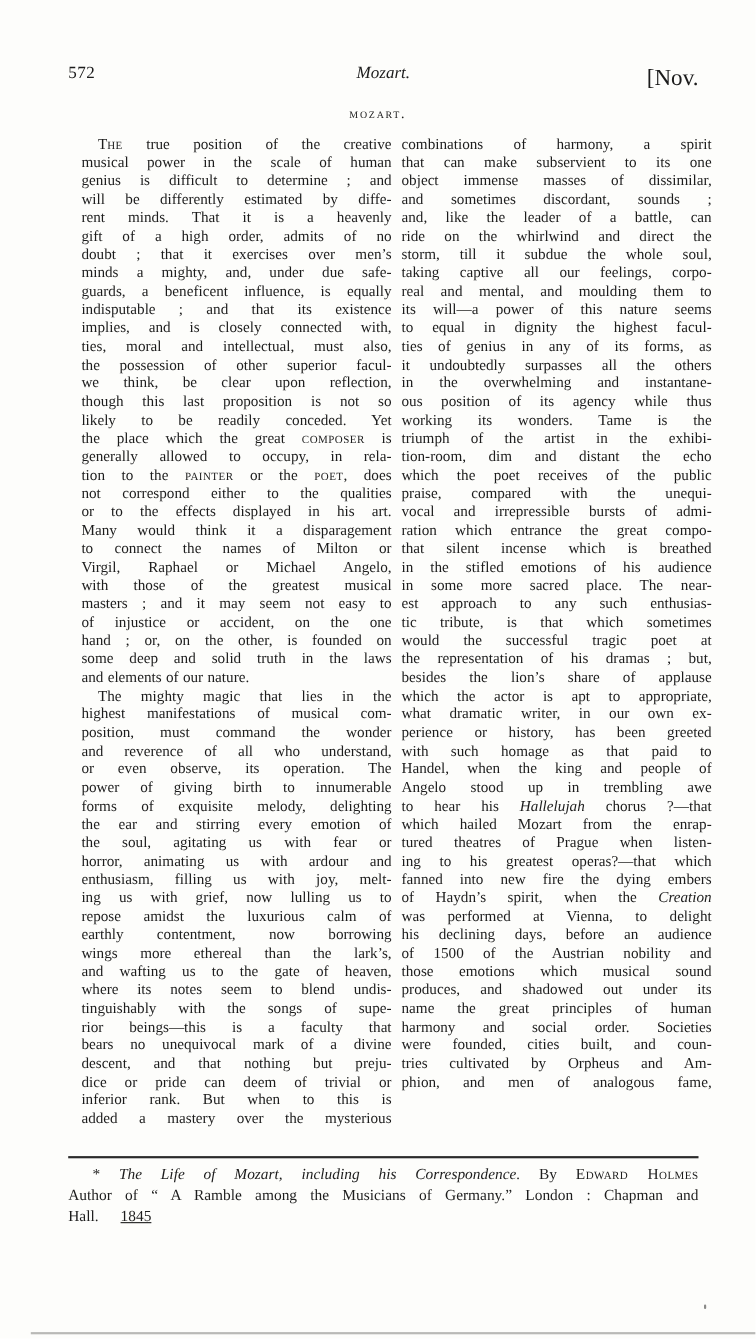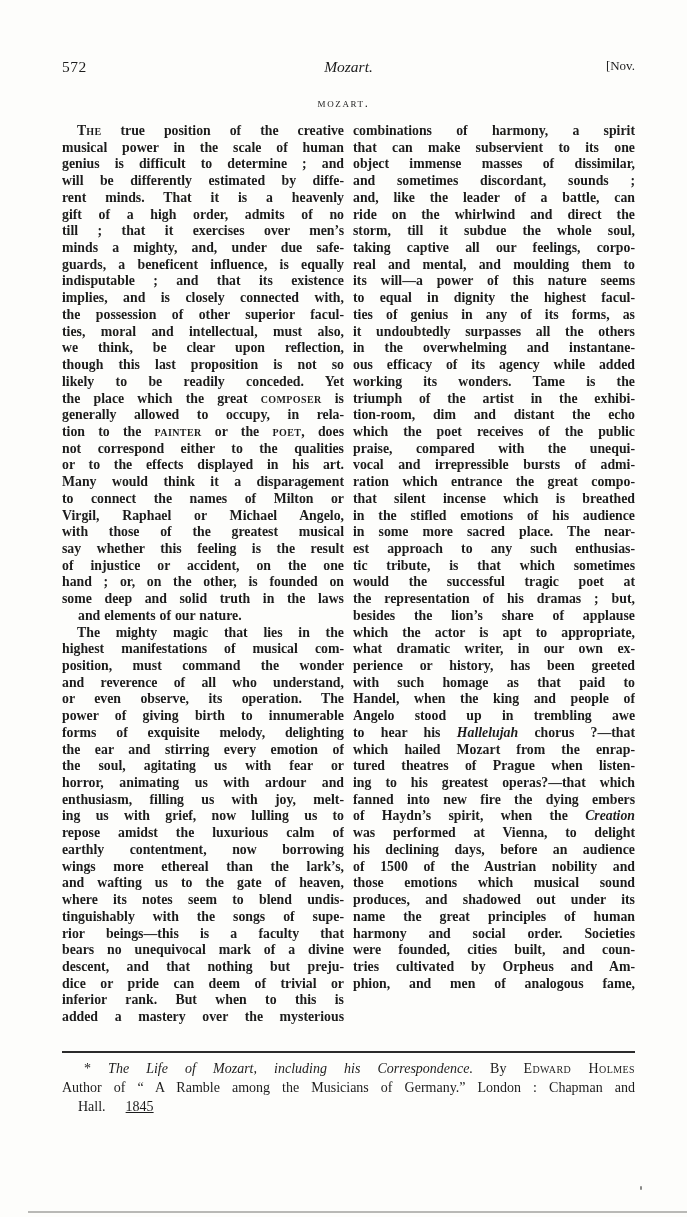--- a/index.html
+++ b/index.html
@@ -9,42 +9,42 @@
     height: 1217px;
     background: #fdfdfb;
     font-family: "Liberation Serif", serif;
     color: #1c1c1c;
     overflow: hidden;
   }
   
   .header { position: absolute; top: 58px; left: 62px; width: 573px; height: 22px; }
   .page-number { position: absolute; left: 0; top: 0; font-size: 15.5px; letter-spacing: 0.5px; }
   .running-title { position: absolute; left: 0; right: 0; top: 0; text-align: center; font-style: italic; font-size: 15.5px; }
-  .issue-date { position: absolute; right: 0; top: 0; font-size: 13px; margin-left: 44px; }
+  .issue-date { position: absolute; right: 0; top: 0; font-size: 21px; margin-left: 44px; }
   .article-title {
     position: absolute; top: 96px; left: 0; width: 100%;
     text-align: center; font-size: 12.5px; letter-spacing: 1.6px;
     font-variant: small-caps; text-transform: lowercase;
   }
   
   .columns {
-    position: absolute; top: 123px; left: 62px; width: 573px;
-    display: flex; gap: 9px; font-weight: bold;
+    position: absolute; top: 123px; left: 74px; width: 573px;
+    display: flex; gap: 9px;
   }
   .col { width: 282px; }
   .line {
     font-size: 13.8px;
     line-height: 16.73px;
     height: 16.73px;
     overflow: hidden;
     text-align: justify;
     text-align-last: justify;
     word-spacing: 0.5px;
   }
-  .line.para-end { text-align-last: left; margin-left: 16px; }
+  .line.para-end { text-align-last: left; }
   .line.indent { text-indent: 15px; }
   .sc { font-variant: small-caps; letter-spacing: 0.4px; }
   .it { font-style: italic; }
   .gap { margin-left: 20px; text-decoration: underline; }
   
   .footnote-rule {
     position: absolute; top: 1051px; left: 62px; width: 573px;
     height: 2px; background: #2b2b2b; border: none; margin: 0;
   }
   .footnote { position: absolute; top: 1059px; left: 62px; width: 573px; }
@@ -74,40 +74,40 @@
   <div class="article-title">MOZART.</div>
 
   <div class="columns">
     <div class="col">
         <div class="line indent"><span>T</span><span class="sc">he</span><span> true position of the creative</span></div>
         <div class="line"><span>musical power in the scale of human</span></div>
         <div class="line"><span>genius is difficult to determine ; and</span></div>
         <div class="line"><span>will be differently estimated by diffe-</span></div>
         <div class="line"><span>rent minds. That it is a heavenly</span></div>
         <div class="line"><span>gift of a high order, admits of no</span></div>
-        <div class="line"><span>till ; that it exercises over men’s</span></div>
+        <div class="line"><span>doubt ; that it exercises over men’s</span></div>
         <div class="line"><span>minds a mighty, and, under due safe-</span></div>
         <div class="line"><span>guards, a beneficent influence, is equally</span></div>
         <div class="line"><span>indisputable ; and that its existence</span></div>
         <div class="line"><span>implies, and is closely connected with,</span></div>
+        <div class="line"><span>ties, moral and intellectual, must also,</span></div>
         <div class="line"><span>the possession of other superior facul-</span></div>
-        <div class="line"><span>ties, moral and intellectual, must also,</span></div>
         <div class="line"><span>we think, be clear upon reflection,</span></div>
         <div class="line"><span>though this last proposition is not so</span></div>
         <div class="line"><span>likely to be readily conceded. Yet</span></div>
         <div class="line"><span>the place which the great </span><span class="sc">composer</span><span> is</span></div>
         <div class="line"><span>generally allowed to occupy, in rela-</span></div>
         <div class="line"><span>tion to the </span><span class="sc">painter</span><span> or the </span><span class="sc">poet</span><span>, does</span></div>
         <div class="line"><span>not correspond either to the qualities</span></div>
         <div class="line"><span>or to the effects displayed in his art.</span></div>
         <div class="line"><span>Many would think it a disparagement</span></div>
         <div class="line"><span>to connect the names of Milton or</span></div>
         <div class="line"><span>Virgil, Raphael or Michael Angelo,</span></div>
         <div class="line"><span>with those of the greatest musical</span></div>
-        <div class="line"><span>say whether this feeling is the result</span></div>
+        <div class="line"><span>masters ; and it may seem not easy to</span></div>
         <div class="line"><span>of injustice or accident, on the one</span></div>
         <div class="line"><span>hand ; or, on the other, is founded on</span></div>
         <div class="line"><span>some deep and solid truth in the laws</span></div>
         <div class="line para-end"><span>and elements of our nature.</span></div>
         <div class="line indent"><span>The mighty magic that lies in the</span></div>
         <div class="line"><span>highest manifestations of musical com-</span></div>
         <div class="line"><span>position, must command the wonder</span></div>
         <div class="line"><span>and reverence of all who understand,</span></div>
         <div class="line"><span>or even observe, its operation. The</span></div>
         <div class="line"><span>power of giving birth to innumerable</span></div>
@@ -138,21 +138,21 @@
         <div class="line"><span>and, like the leader of a battle, can</span></div>
         <div class="line"><span>ride on the whirlwind and direct the</span></div>
         <div class="line"><span>storm, till it subdue the whole soul,</span></div>
         <div class="line"><span>taking captive all our feelings, corpo-</span></div>
         <div class="line"><span>real and mental, and moulding them to</span></div>
         <div class="line"><span>its will—a power of this nature seems</span></div>
         <div class="line"><span>to equal in dignity the highest facul-</span></div>
         <div class="line"><span>ties of genius in any of its forms, as</span></div>
         <div class="line"><span>it undoubtedly surpasses all the others</span></div>
         <div class="line"><span>in the overwhelming and instantane-</span></div>
-        <div class="line"><span>ous efficacy of its agency while added</span></div>
+        <div class="line"><span>ous position of its agency while thus</span></div>
         <div class="line"><span>working its wonders. Tame is the</span></div>
         <div class="line"><span>triumph of the artist in the exhibi-</span></div>
         <div class="line"><span>tion-room, dim and distant the echo</span></div>
         <div class="line"><span>which the poet receives of the public</span></div>
         <div class="line"><span>praise, compared with the unequi-</span></div>
         <div class="line"><span>vocal and irrepressible bursts of admi-</span></div>
         <div class="line"><span>ration which entrance the great compo-</span></div>
         <div class="line"><span>that silent incense which is breathed</span></div>
         <div class="line"><span>in the stifled emotions of his audience</span></div>
         <div class="line"><span>in some more sacred place. The near-</span></div>

